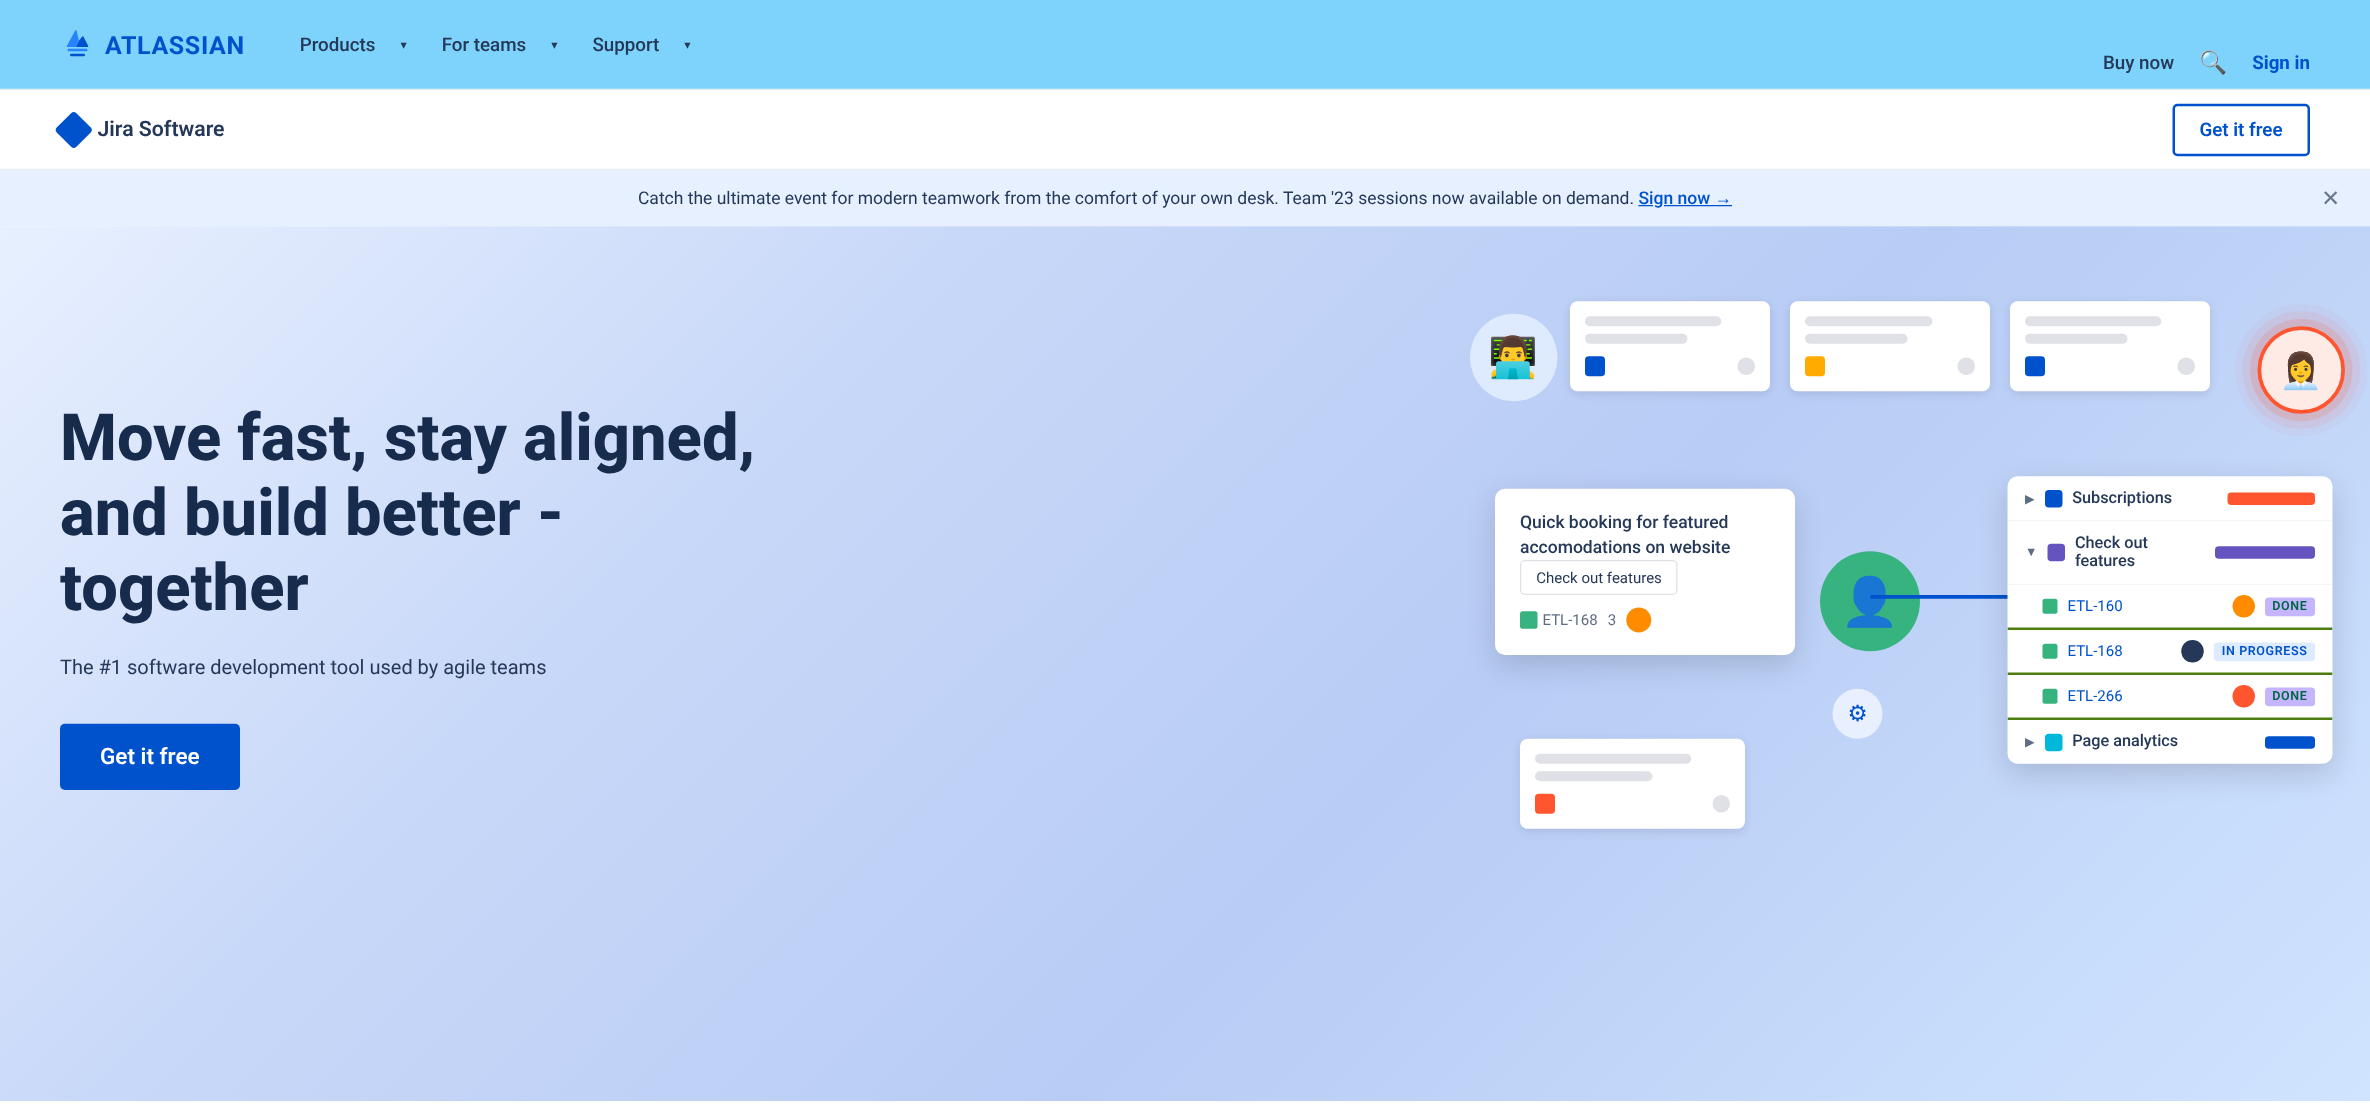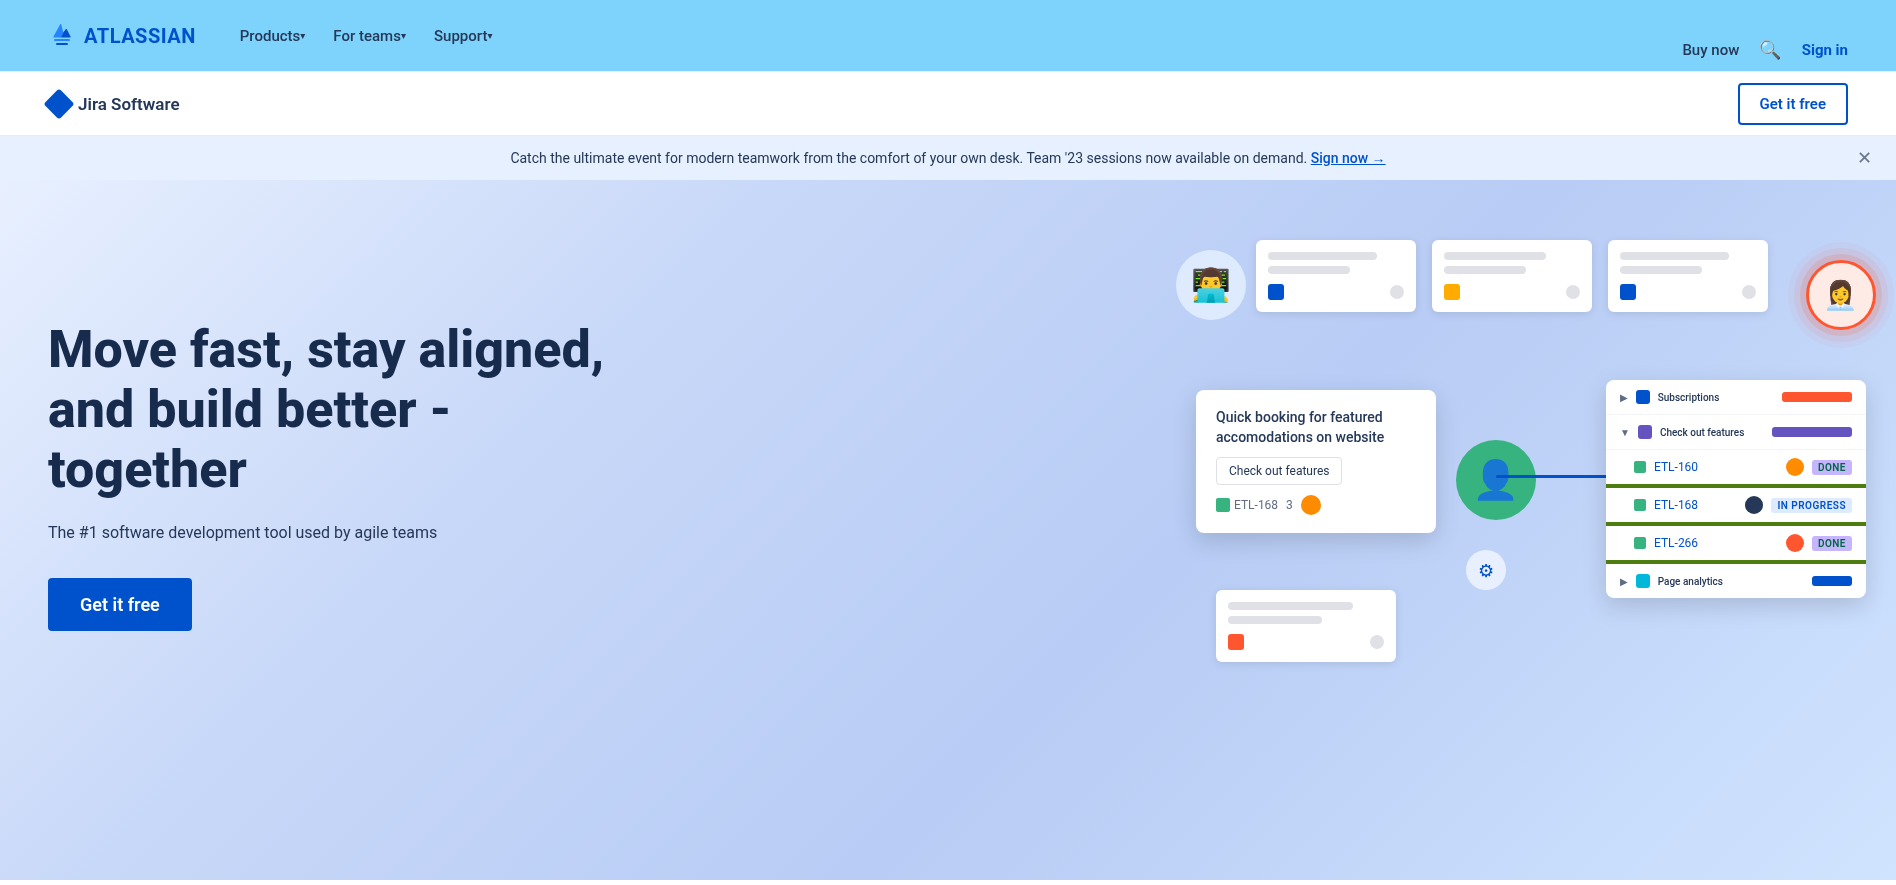--- a/index.html
+++ b/index.html
@@ -16,21 +16,21 @@
       border-bottom: 1px solid #e8edf0;
       position: relative;
       z-index: 100;
     }
     .top-nav-left { display: flex; align-items: center; gap: 32px; }
     .atlassian-logo { display: flex; align-items: center; gap: 8px; text-decoration: none; }
     .atlassian-logo-icon { width: 28px; height: 28px; }
     .atlassian-logo-text { font-size: 20px; font-weight: 700; color: #0052CC; letter-spacing: 0.5px; }
     .top-nav-links { display: flex; align-items: center; gap: 4px; }
     .top-nav-link {
-      display: flex; align-items: center; gap: 0;
+      display: flex; align-items: center; gap: 20px;
       padding: 8px 12px;
       font-size: 15px; color: #253858; font-weight: 500;
       cursor: pointer; border-radius: 4px;
       text-decoration: none;
     }
     .chevron-down { font-size: 10px; color: #253858; }
     .top-nav-right { display: flex; align-items: center; gap: 20px; margin-top: 28px; }
     .buy-now-link { font-size: 15px; color: #253858; font-weight: 500; cursor: pointer; text-decoration: none; }
     .search-icon-btn { cursor: pointer; color: #253858; font-size: 18px; background: none; border: none; }
     .sign-in-link { font-size: 15px; color: #0052CC; font-weight: 700; cursor: pointer; text-decoration: none; }
@@ -156,21 +156,21 @@
 
     
     .popup-card {
       position: absolute;
       background: #fff;
       border-radius: 8px;
       box-shadow: 0 8px 24px rgba(0,0,0,0.15);
       padding: 18px 20px;
       width: 240px;
     }
-    .popup-title { font-size: 14px; font-weight: 500; color: #253858; margin-bottom: 10px; line-height: 1.4; }
+    .popup-title { font-size: 14px; font-weight: 500; color: #253858; line-height: 1.4; }
     .popup-btn {
       display: inline-block;
       padding: 6px 12px;
       border: 1px solid #dfe1e6;
       border-radius: 4px;
       font-size: 12px; color: #253858;
       cursor: pointer; margin-bottom: 10px;
     }
     .popup-footer { display: flex; align-items: center; gap: 8px; }
     .ticket-id { font-size: 12px; color: #5E6C84; display: flex; align-items: center; gap: 4px; }
@@ -190,26 +190,26 @@
     }
     .panel-row {
       display: flex; align-items: center;
       padding: 10px 14px;
       border-bottom: 1px solid #f4f5f7;
       gap: 8px;
     }
     .panel-row:last-child { border-bottom: none; }
     .panel-expand { color: #5E6C84; font-size: 10px; }
     .panel-dot { width: 14px; height: 14px; border-radius: 3px; flex-shrink: 0; }
-    .panel-label { font-size: 10px; color: #253858; font-weight: 500; flex: 1; }
+    .panel-label { font-size: 13px; color: #253858; font-weight: 500; flex: 1; }
     .panel-bar { height: 10px; border-radius: 3px; }
     .panel-sub-row {
       display: flex; align-items: center;
       padding: 8px 14px 8px 28px;
-      border-bottom: 4px solid #4d7c0f;
+      border-bottom: 2px solid #4d7c0f;
       gap: 8px;
     }
     .panel-sub-row:last-child { border-bottom: none; }
     .panel-ticket { font-size: 12px; color: #0052CC; flex: 1; }
     .avatar-tiny { width: 18px; height: 18px; border-radius: 50%; }
     .status-badge {
       font-size: 10px; font-weight: 600; padding: 2px 6px;
       border-radius: 3px; text-transform: uppercase; letter-spacing: 0.5px;
     }
     .status-done { background: #c4b5fd; color: #006644; }

